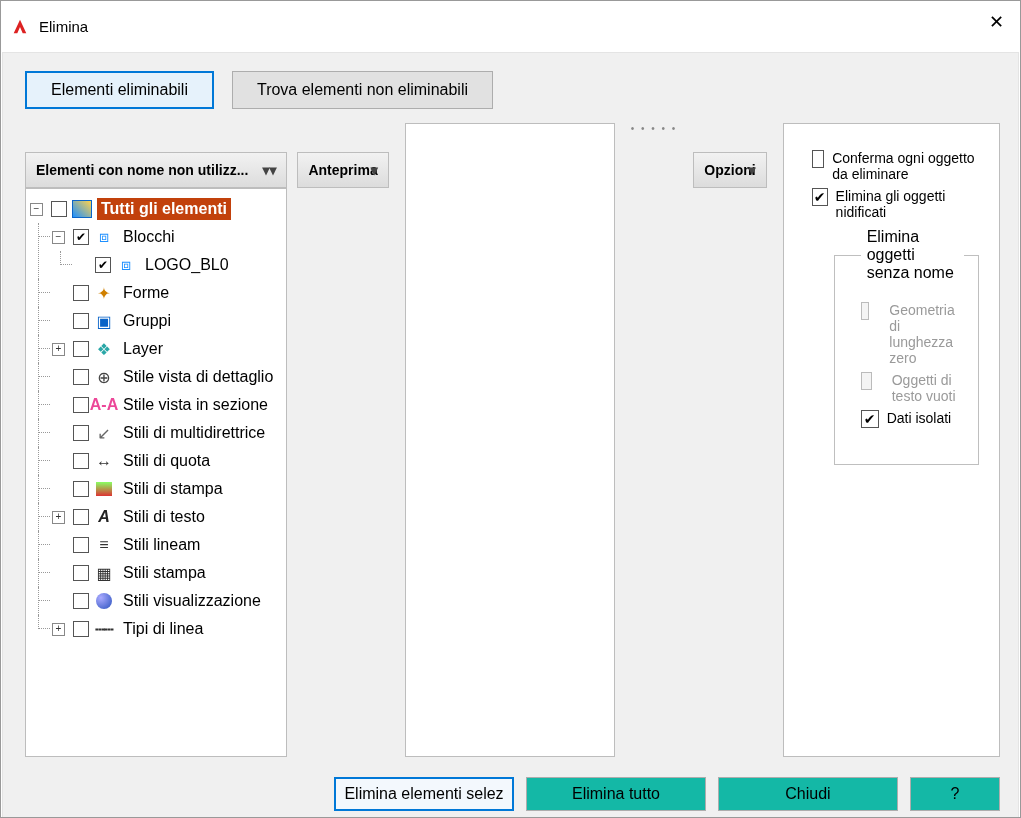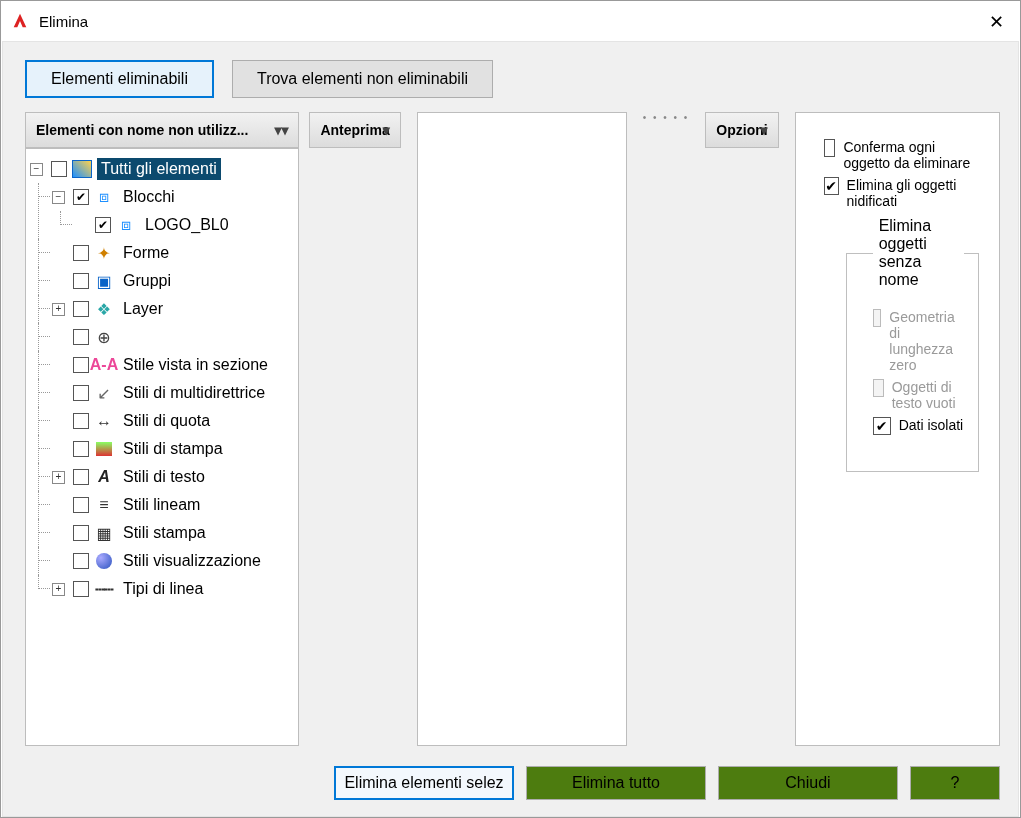--- a/index.html
+++ b/index.html
@@ -1,68 +1,68 @@
 <!DOCTYPE html>
 <html><head>
 <meta charset="utf-8">
 <style>
 * { box-sizing: border-box; margin: 0; padding: 0; font-family: "Segoe UI", Tahoma, sans-serif; font-size: 14px; }
 body { background: #fff; width: 1021px; height: 818px; border: 1px solid #999; overflow: hidden; }
 
-.titlebar { height: 40px; display: flex; align-items: center; padding: 0 10px; background: #fff; position: relative; }
+.titlebar { height: 51px; display: flex; align-items: center; padding: 0 10px; background: #fff; position: relative; }
 .titlebar .app-icon { width: 18px; height: 18px; margin-right: 10px; }
 .titlebar .title { font-size: 15px; }
 .titlebar .close-x { position: absolute; right: 16px; top: 10px; font-size: 18px; cursor: pointer; }
 
 .client { background: #f0f0f0; border: 1px solid #e4e4e4; margin: 0 1px 1px 1px; height: 776px; padding: 0; display: flex; flex-direction: column; }
 
 .top-tabs { display: flex; gap: 18px; padding: 18px 18px 14px 22px; }
 .top-tabs .tab-btn { height: 38px; padding: 0 24px; background: #e1e1e1; border: 1px solid #adadad; font-size: 16px; cursor: pointer; display: flex; align-items: center; }
 .top-tabs .tab-btn.selected { background: #e6f2fb; border: 2px solid #0078d7; }
 
 .columns { flex: 1 1 auto; display: flex; gap: 10px; padding: 0 18px 10px 22px; }
 
-.panel-header { height: 36px; background: linear-gradient(#f2f2f2, #dcdcdc); border: 1px solid #bdbdbd; display: flex; align-items: center; padding: 0 10px; font-size: 17px; font-weight: bold; position: relative; }
+.panel-header { height: 36px; background: linear-gradient(#f2f2f2, #dcdcdc); border: 1px solid #bdbdbd; display: flex; align-items: center; padding: 0 10px; font-size: 17px; font-weight: bold; position: relative; margin-top: 29px; }
 .panel-header .collapse { position: absolute; right: 10px; font-size: 14px; color: #444; }
 
 .left-col { width: 360px; display: flex; flex-direction: column; }
 .tree-wrap { flex: 1; background: #fff; border: 1px solid #bdbdbd; overflow: auto; padding: 6px 4px; }
 
 .right-col { flex: 1; display: flex; flex-direction: row; gap: 16px; }
 .preview-area { flex: 0 0 210px; background: #fff; border: 1px solid #bdbdbd; }
 .splitter { height: 10px; display: flex; align-items: center; justify-content: center; color: #888; cursor: row-resize; letter-spacing: 2px; font-size: 10px; }
 .options-body { flex: 1; background: #fff; border: 1px solid #bdbdbd; padding: 20px 20px 20px 28px; }
 
 .tree ul { list-style: none; padding-left: 22px; }
 .tree > ul { padding-left: 0; }
 .tree li { position: relative; }
 .tree .row { display: flex; align-items: center; height: 28px; gap: 4px; white-space: nowrap; }
 .tree .expander { width: 13px; height: 13px; border: 1px solid #888; display: inline-flex; align-items: center; justify-content: center; font-size: 10px; line-height: 1; background: #fff; cursor: pointer; margin-right: 4px; color:#333;}
 .tree .expander.blank { border: none; background: transparent; }
 .tree .chk { width: 16px; height: 16px; border: 1px solid #555; background: #fff; display: inline-flex; align-items: center; justify-content: center; cursor: pointer; font-size: 13px; }
 .tree .chk.checked::after { content: "✔"; font-size: 12px; }
 .tree .ticon { width: 22px; height: 20px; display: inline-flex; align-items: center; justify-content: center; font-size: 16px; }
 .tree .label { padding: 2px 4px; font-size: 16px; }
-.tree .label.sel { background: #0c4a6e; color: #fff; font-weight: normal; }
+.tree .label.sel { background: #c2410c; color: #fff; font-weight: bold; }
 
 .tree li::before { content: ""; position: absolute; left: -14px; top: 0; border-left: 1px dotted #999; height: 100%; }
 .tree li::after { content: ""; position: absolute; left: -14px; top: 13px; border-top: 1px dotted #999; width: 12px; }
 .tree > ul > li::before, .tree > ul > li::after { display: none; }
 .tree li:last-child::before { height: 14px; }
 
 .opt-row { display: flex; gap: 8px; margin: 6px 0; font-size: 16px; }
 .opt-chk { width: 18px; height: 18px; border: 1px solid #555; background: #fff; display: inline-flex; align-items: center; justify-content: center; font-size: 14px; }
 .opt-chk.checked::after { content: "✔"; }
 .opt-chk.disabled { border-color: #bbb; background: #f4f4f4; }
-.opt-label.disabled { color: #9a9a9a; }
+.opt-label.disabled { color: #9a9a9a; margin-left: 12px; }
 fieldset.inner { border: 1px solid #bfbfbf; padding: 14px 14px 30px 26px; margin-top: 8px; margin-left: 22px; }
 fieldset.inner legend { padding: 0 6px; font-size: 16px; }
 
 .button-bar { padding: 10px 18px 16px 22px; display: flex; justify-content: flex-end; gap: 12px; }
-.button-bar button { width: 180px; height: 34px; background: #4d7c0f; border: 1px solid #adadad; font-size: 16px; cursor: pointer; }
+.button-bar button { width: 180px; height: 34px; background: #14b8a6; border: 1px solid #adadad; font-size: 16px; cursor: pointer; }
 .button-bar button.primary { border: 2px solid #0078d7; background: #f3f8fd; }
 
 
 .ic-root{ background: linear-gradient(45deg,#1e90ff,#ffd24d); width:20px; height:18px; border:1px solid #0a64c8;}
 .ic-blocks{ color:#1e90ff;}
 .ic-shape{ color:#d08000;}
 .ic-group{ color:#0a64c8;}
 .ic-layer{ color:#2aa7a7;}
 .ic-material{ width:16px;height:16px;border-radius:50%;background:radial-gradient(circle at 30% 30%,#6cc5ff,#0066cc);}
 .ic-detail{ color:#444;}
@@ -153,20 +153,21 @@
                       <span class="chk"></span>
                       <span class="ticon ic-layer">❖</span>
                       <span class="label">Layer</span>
                     </div>
                   </li>
                 <li>
                     <div class="row">
                       <span class="expander blank"></span>
                       <span class="chk"></span>
                       <span class="ticon ic-detail">⊕</span>
+                      <span class="label">Stile vista di dettaglio</span>
                     </div>
                   </li>
                 <li>
                     <div class="row">
                       <span class="expander blank"></span>
                       <span class="chk"></span>
                       <span class="ticon ic-section">A-A</span>
                       <span class="label">Stile vista in sezione</span>
                     </div>
                   </li>

